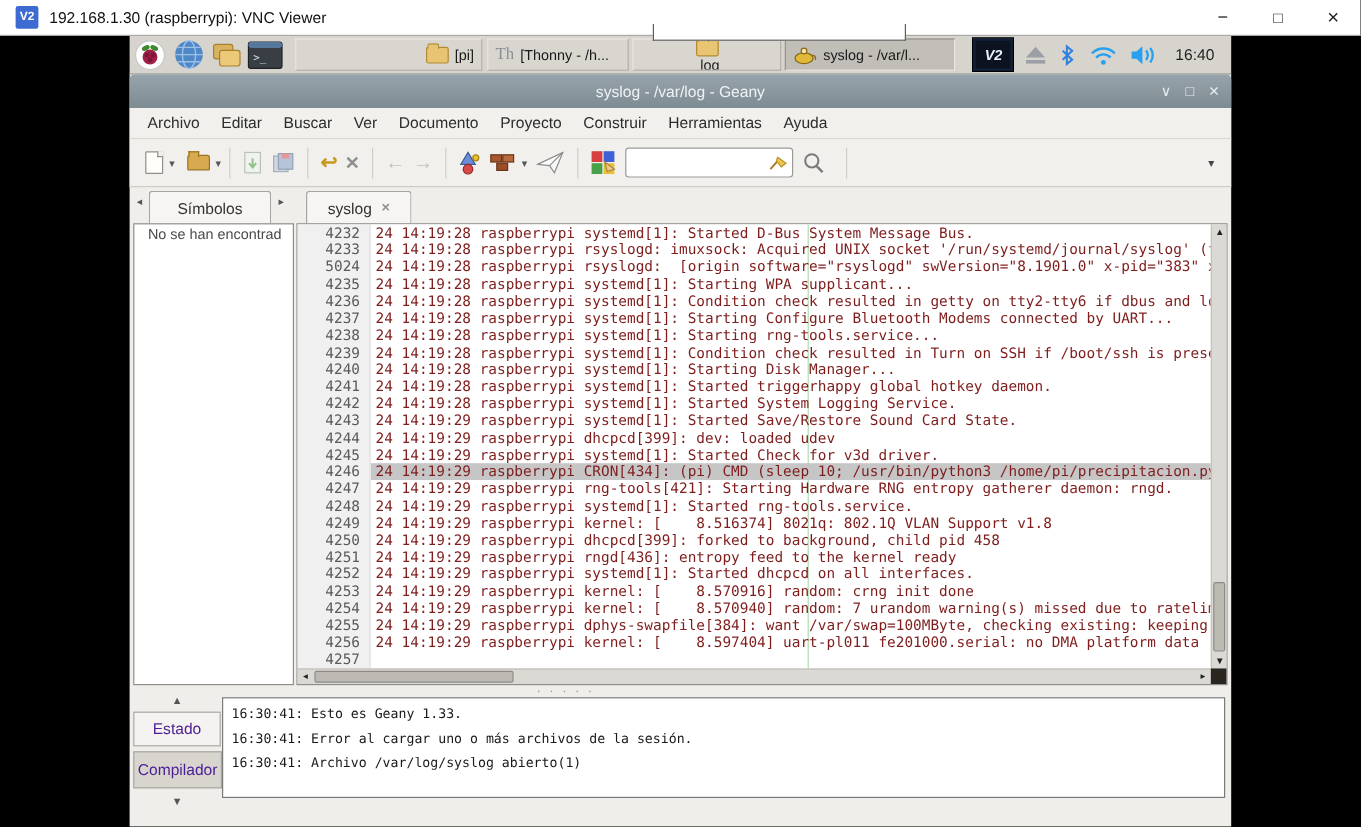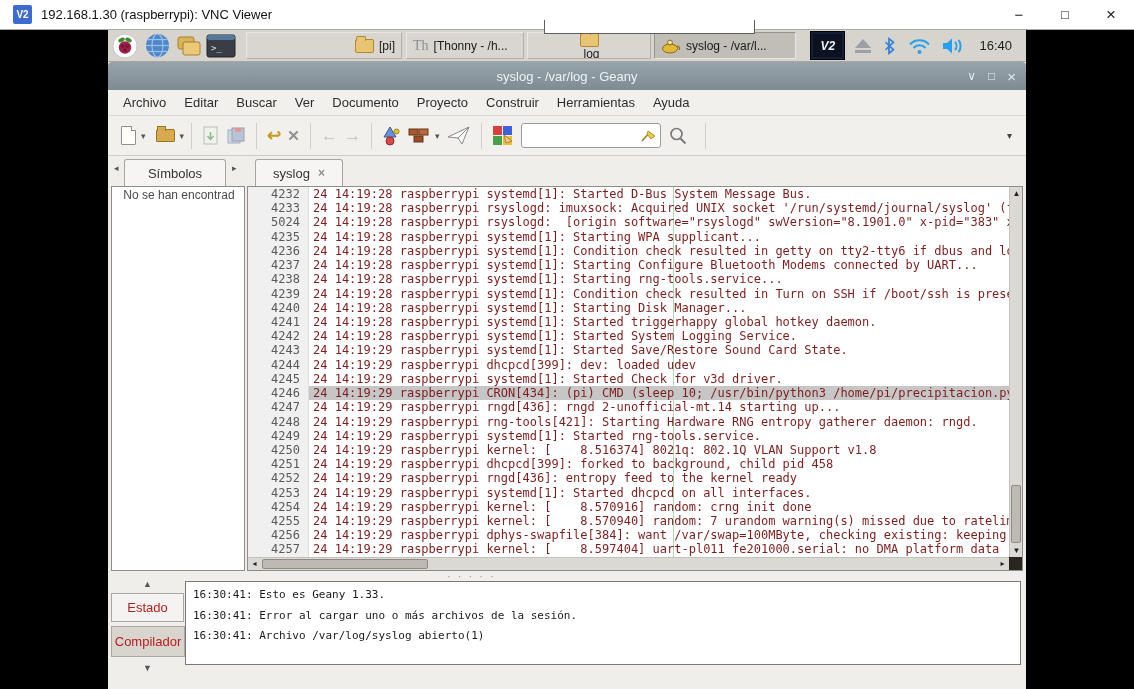--- a/index.html
+++ b/index.html
@@ -95,21 +95,21 @@
   .vsb .thumb{position:absolute;left:1px;width:10px;top:298px;height:58px;background:#bdbab4;border:1px solid #8e8b85;border-radius:2px;}
   .hsb{position:absolute;left:0;top:370px;width:761px;height:13px;background:#dbd9d4;border-top:1px solid #c4c1bb;}
   .hsb .step{position:absolute;top:0;width:13px;height:13px;font-size:8px;color:#222;text-align:center;line-height:12px;}
   .hsb .thumb{position:absolute;top:1px;left:14px;width:166px;height:10px;background:#bdbab4;border:1px solid #8e8b85;border-radius:2px;}
   .sb-corner{position:absolute;right:0;top:370px;width:13px;height:13px;background:#2b251f;}
 
   
   .pane-dots{position:absolute;left:339px;top:508px;color:#9a9a9a;font-size:11px;letter-spacing:2px;}
   .msg-tab-arrow{position:absolute;left:3px;width:73px;text-align:center;font-size:9px;color:#555;}
   .msg-tab{position:absolute;left:3px;width:73px;display:flex;align-items:center;justify-content:center;
-    font-size:13px;color:#b91c1c;border:1px solid #aaa7a1;}
+    font-size:13px;color:#4c1d95;border:1px solid #aaa7a1;}
   .msg-tab.active{background:#f4f3f1;}
   .msg-tab.inactive{background:#d8d5cf;width:74px;}
   .status-box{position:absolute;left:77px;top:519px;width:836px;height:84px;background:#fff;border:1px solid #7a7a7a;
     padding:3px 7px;overflow:hidden;}
   .msg{font-family:"DejaVu Sans Mono",monospace;font-size:11px;color:#1a1a1a;line-height:20.5px;white-space:pre;}
 </style>
 </head>
 <body>
 
 <div class="screen">
@@ -376,21 +376,20 @@
           <div class="lt">24 14:19:28 raspberrypi systemd[1]: Starting Configure Bluetooth Modems connected by UART...</div>
           <div class="lt">24 14:19:28 raspberrypi systemd[1]: Starting rng-tools.service...</div>
           <div class="lt">24 14:19:28 raspberrypi systemd[1]: Condition check resulted in Turn on SSH if /boot/ssh is prese</div>
           <div class="lt">24 14:19:28 raspberrypi systemd[1]: Starting Disk Manager...</div>
           <div class="lt">24 14:19:28 raspberrypi systemd[1]: Started triggerhappy global hotkey daemon.</div>
           <div class="lt">24 14:19:28 raspberrypi systemd[1]: Started System Logging Service.</div>
           <div class="lt">24 14:19:29 raspberrypi systemd[1]: Started Save/Restore Sound Card State.</div>
           <div class="lt">24 14:19:29 raspberrypi dhcpcd[399]: dev: loaded udev</div>
           <div class="lt">24 14:19:29 raspberrypi systemd[1]: Started Check for v3d driver.</div>
           <div class="lt hl">24 14:19:29 raspberrypi CRON[434]: (pi) CMD (sleep 10; /usr/bin/python3 /home/pi/precipitacion.py</div>
-          <div class="lt">24 14:19:29 raspberrypi rngd[436]: rngd 2-unofficial-mt.14 starting up...</div>
           <div class="lt">24 14:19:29 raspberrypi rng-tools[421]: Starting Hardware RNG entropy gatherer daemon: rngd.</div>
           <div class="lt">24 14:19:29 raspberrypi systemd[1]: Started rng-tools.service.</div>
           <div class="lt">24 14:19:29 raspberrypi kernel: [    8.516374] 8021q: 802.1Q VLAN Support v1.8</div>
           <div class="lt">24 14:19:29 raspberrypi dhcpcd[399]: forked to background, child pid 458</div>
           <div class="lt">24 14:19:29 raspberrypi rngd[436]: entropy feed to the kernel ready</div>
           <div class="lt">24 14:19:29 raspberrypi systemd[1]: Started dhcpcd on all interfaces.</div>
           <div class="lt">24 14:19:29 raspberrypi kernel: [    8.570916] random: crng init done</div>
           <div class="lt">24 14:19:29 raspberrypi kernel: [    8.570940] random: 7 urandom warning(s) missed due to ratelim</div>
           <div class="lt">24 14:19:29 raspberrypi dphys-swapfile[384]: want /var/swap=100MByte, checking existing: keeping</div>
           <div class="lt">24 14:19:29 raspberrypi kernel: [    8.597404] uart-pl011 fe201000.serial: no DMA platform data</div>

